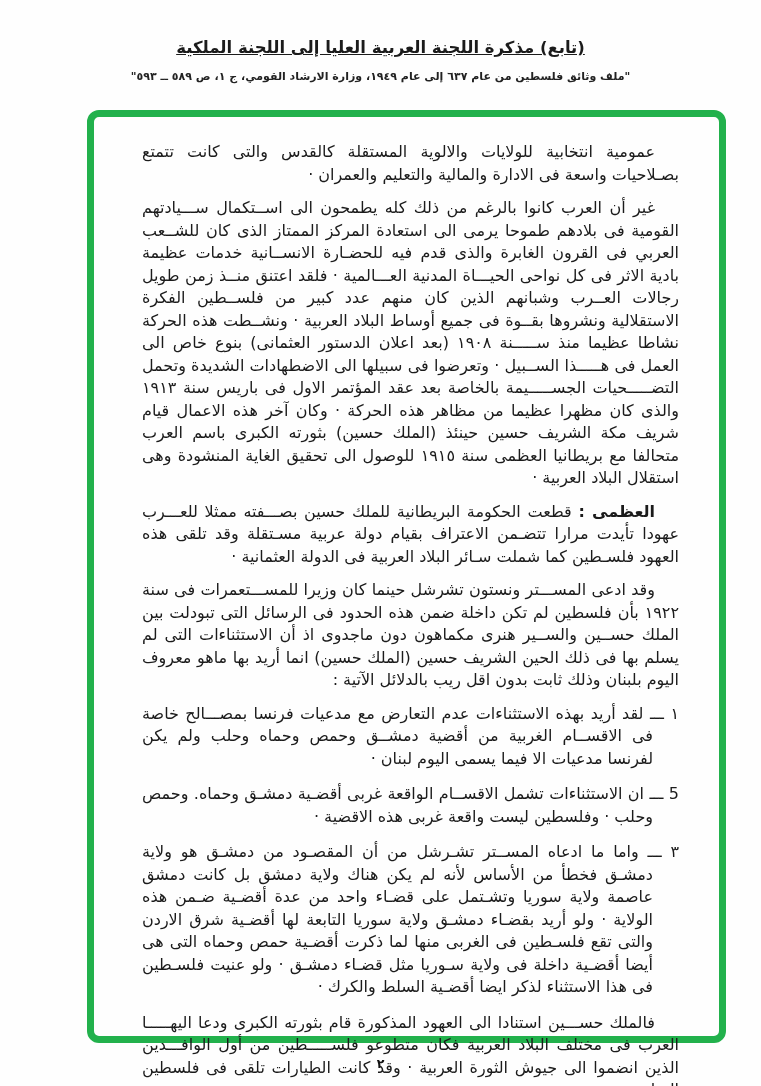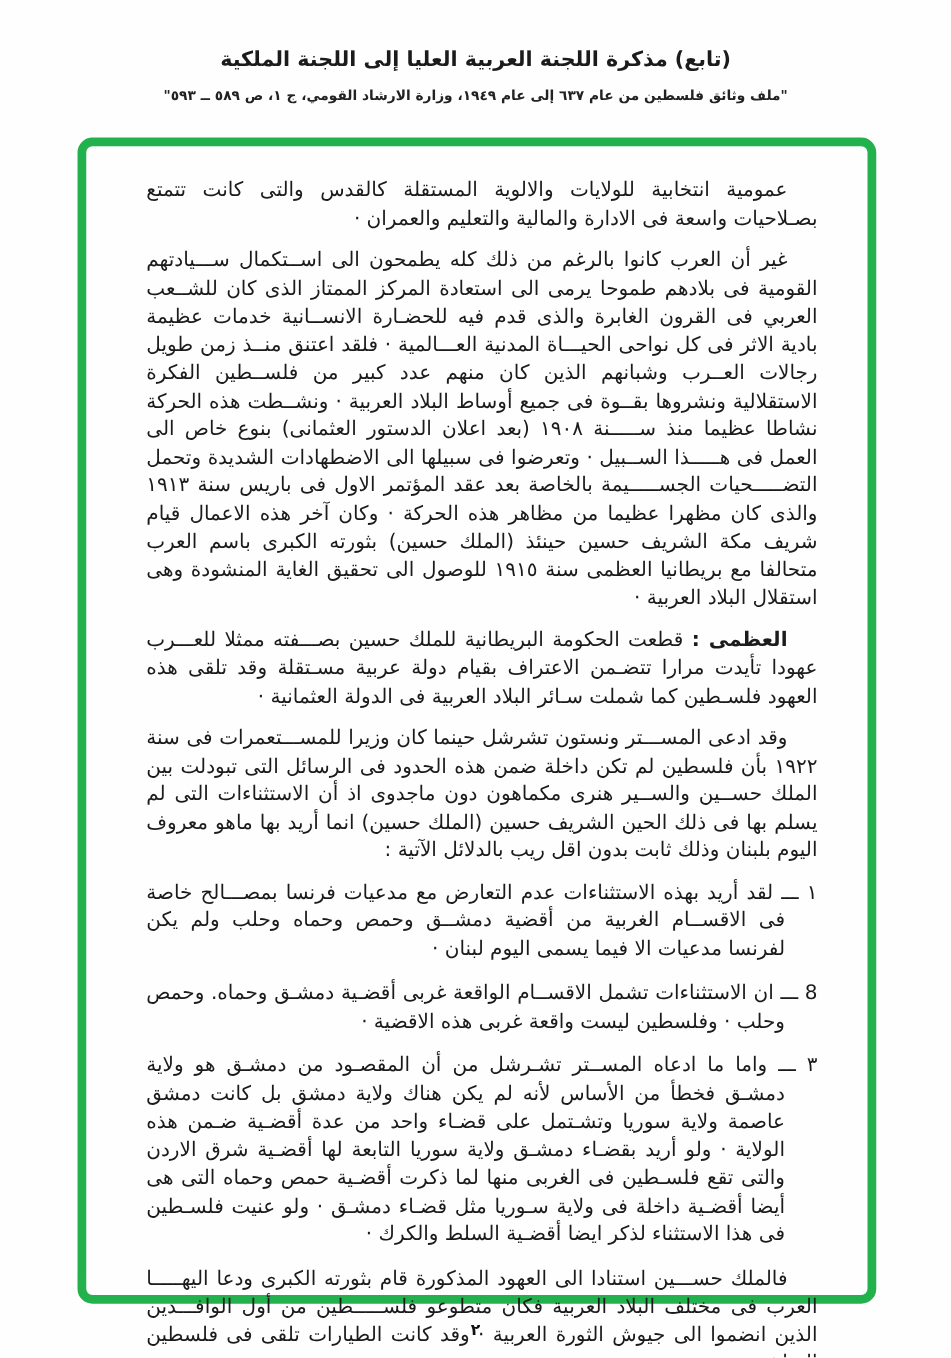--- a/index.html
+++ b/index.html
@@ -22,20 +22,21 @@
     top: 38px;
     left: 0;
     right: 0;
     text-align: center;
     direction: rtl;
   }
   .doc-title {
     font-size: 16.5px;
     font-weight: bold;
     letter-spacing: 0;
+    text-decoration: underline;
   }
   .doc-source {
     margin-top: 13px;
     font-size: 11px;
     font-weight: bold;
     color: #222;
   }
   .frame {
     position: absolute;
     box-sizing: border-box;
@@ -87,34 +88,34 @@
 </head>
 <body>
 
 <div class="page">
 
   <div class="header">
     <div class="doc-title">(تابع) مذكرة اللجنة العربية العليا إلى اللجنة الملكية</div>
     <div class="doc-source">"ملف وثائق فلسطين من عام ٦٣٧ إلى عام ١٩٤٩، وزارة الارشاد القومي، ج ١، ص ٥٨٩ ــ ٥٩٣"</div>
   </div>
 
-  <div class="frame" style="border-color: rgb(34, 177, 76);">
+  <div class="frame" style="border-color: rgb(34, 177, 76); margin-left: 25px;">
     <div class="text-block">
 
       <p class="para indent">عمومية انتخابية للولايات والالوية المستقلة كالقدس والتى كانت تتمتع بصـلاحيات واسعة فى الادارة والمالية والتعليم والعمران ·</p>
 
       <p class="para indent">غير أن العرب كانوا بالرغم من ذلك كله يطمحون الى اســتكمال ســـيادتهم القومية فى بلادهم طموحا يرمى الى استعادة المركز الممتاز الذى كان للشــعب العربي فى القرون الغابرة والذى قدم فيه للحضـارة الانســانية خدمات عظيمة بادية الاثر فى كل نواحى الحيـــاة المدنية العـــالمية · فلقد اعتنق منــذ زمن طويل رجالات العــرب وشبانهم الذين كان منهم عدد كبير من فلســطين الفكرة الاستقلالية ونشروها بقــوة فى جميع أوساط البلاد العربية · ونشــطت هذه الحركة نشاطا عظيما منذ ســـــنة ١٩٠٨ (بعد اعلان الدستور العثمانى) بنوع خاص الى العمل فى هـــــذا الســبيل · وتعرضوا فى سبيلها الى الاضطهادات الشديدة وتحمل التضـــــحيات الجســـــيمة بالخاصة بعد عقد المؤتمر الاول فى باريس سنة ١٩١٣ والذى كان مظهرا عظيما من مظاهر هذه الحركة · وكان آخر هذه الاعمال قيام شريف مكة الشريف حسين حينئذ (الملك حسين) بثورته الكبرى باسم العرب متحالفا مع بريطانيا العظمى سنة ١٩١٥ للوصول الى تحقيق الغاية المنشودة وهى استقلال البلاد العربية ·</p>
 
       <p class="para indent"><span class="lead">العظمى :</span><span> قطعت الحكومة البريطانية للملك حسين بصـــفته ممثلا للعـــرب عهودا تأيدت مرارا تتضـمن الاعتراف بقيام دولة عربية مسـتقلة وقد تلقى هذه العهود فلسـطين كما شملت سـائر البلاد العربية فى الدولة العثمانية ·</span></p>
 
       <p class="para indent">وقد ادعى المســـتر ونستون تشرشل حينما كان وزيرا للمســـتعمرات فى سنة ١٩٢٢ بأن فلسطين لم تكن داخلة ضمن هذه الحدود فى الرسائل التى تبودلت بين الملك حســين والســير هنرى مكماهون دون ماجدوى اذ أن الاستثناءات التى لم يسلم بها فى ذلك الحين الشريف حسين (الملك حسين) انما أريد بها ماهو معروف اليوم بلبنان وذلك ثابت بدون اقل ريب بالدلائل الآتية :</p>
 
       <p class="para item">١ ـــ لقد أريد بهذه الاستثناءات عدم التعارض مع مدعيات فرنسا بمصـــالح خاصة فى الاقســام الغربية من أقضية دمشــق وحمص وحماه وحلب ولم يكن لفرنسا مدعيات الا فيما يسمى اليوم لبنان ·</p>
 
-      <p class="para item">8 ـــ ان الاستثناءات تشمل الاقســام الواقعة غربى أقضـية دمشـق وحماه. وحمص وحلب · وفلسطين ليست واقعة غربى هذه الاقضية ·</p>
+      <p class="para item">5 ـــ ان الاستثناءات تشمل الاقســام الواقعة غربى أقضـية دمشـق وحماه. وحمص وحلب · وفلسطين ليست واقعة غربى هذه الاقضية ·</p>
 
       <p class="para item">٣ ـــ واما ما ادعاه المســتر تشـرشل من أن المقصـود من دمشـق هو ولاية دمشـق فخطأ من الأساس لأنه لم يكن هناك ولاية دمشق بل كانت دمشق عاصمة ولاية سوريا وتشـتمل على قضـاء واحد من عدة أقضـية ضـمن هذه الولاية · ولو أريد بقضـاء دمشـق ولاية سوريا التابعة لها أقضـية شرق الاردن والتى تقع فلسـطين فى الغربى منها لما ذكرت أقضـية حمص وحماه التى هى أيضا أقضـية داخلة فى ولاية سـوريا مثل قضـاء دمشـق · ولو عنيت فلسـطين فى هذا الاستثناء لذكر ايضا أقضـية السلط والكرك ·</p>
 
       <p class="para indent">فالملك حســـين استنادا الى العهود المذكورة قام بثورته الكبرى ودعا اليهـــــا العرب فى مختلف البلاد العربية فكان متطوعو فلســـــطين من أول الوافـــدين الذين انضموا الى جيوش الثورة العربية · وقد كانت الطيارات تلقى فى فلسطين المناشير</p>
 
     </div>
   </div>
 
   <div class="page-number">٢</div>
 

